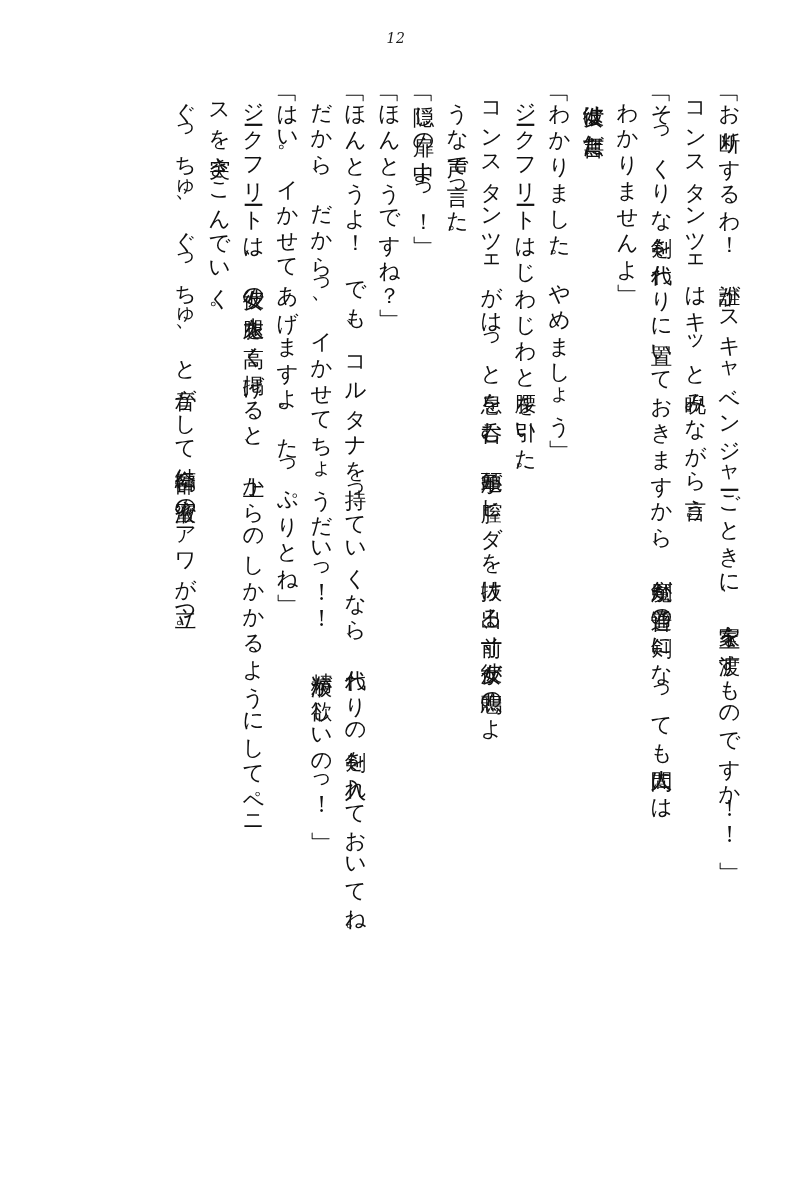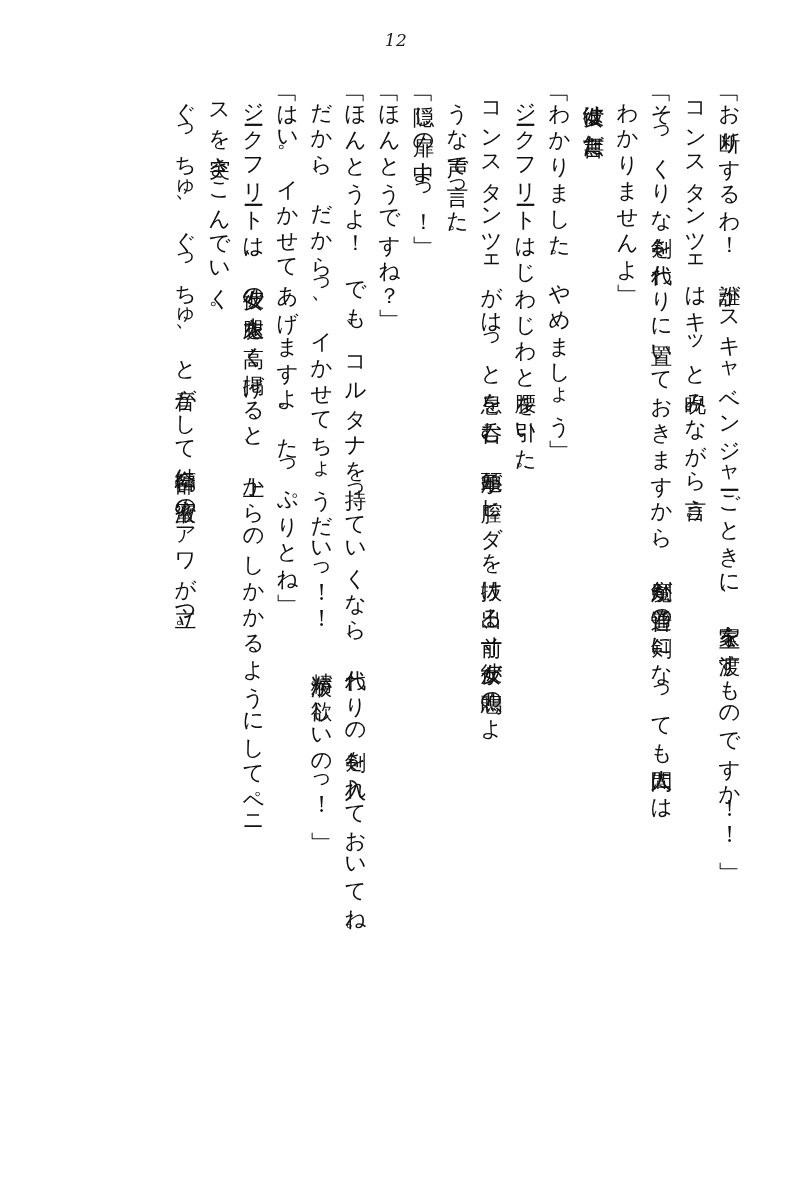--- a/index.html
+++ b/index.html
@@ -26,21 +26,21 @@
   }
 
   .page-number {
     position: absolute;
     top: 30px;
     left: 0;
     width: 792px;
     text-align: center;
     font-family: "DejaVu Serif", "Liberation Serif", serif;
     font-style: italic;
-    font-size: 17px;
+    font-size: 14px;
     color: #1a1a1a;
     letter-spacing: 0.5px;
   }
 
   
   .body-text {
     position: absolute;
     top: 88px;
     right: 52px;
     left: 52px;

